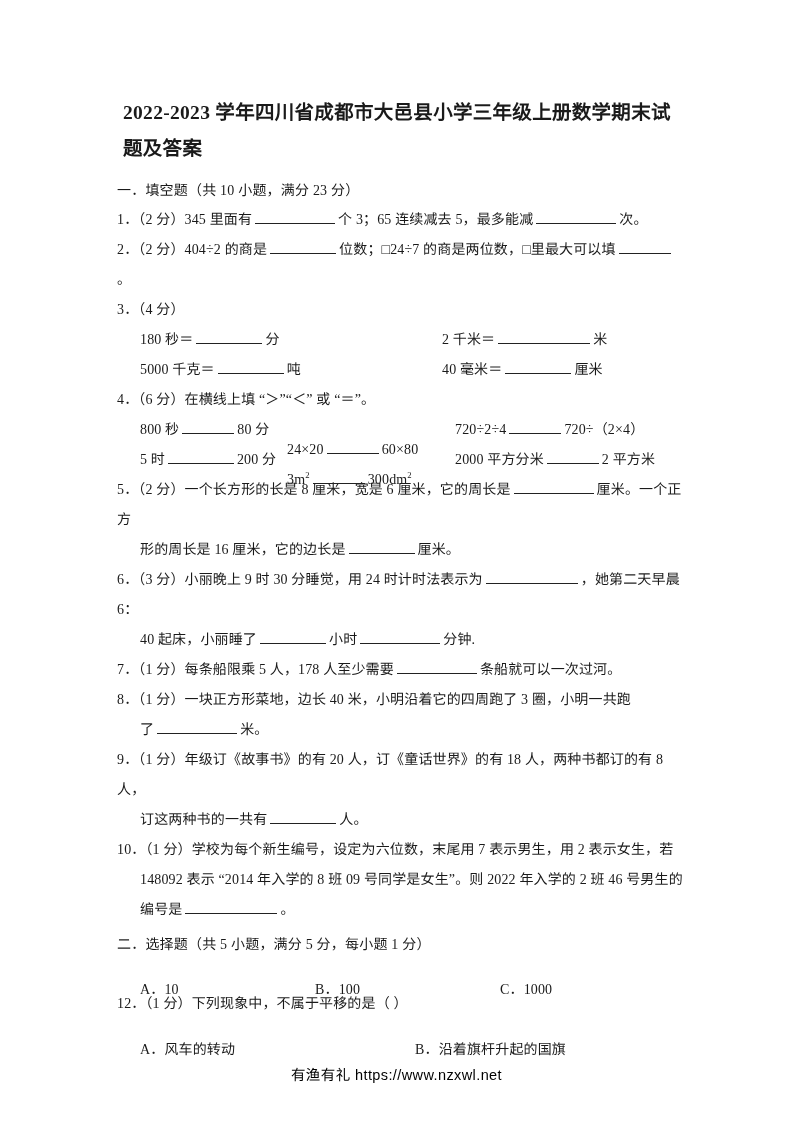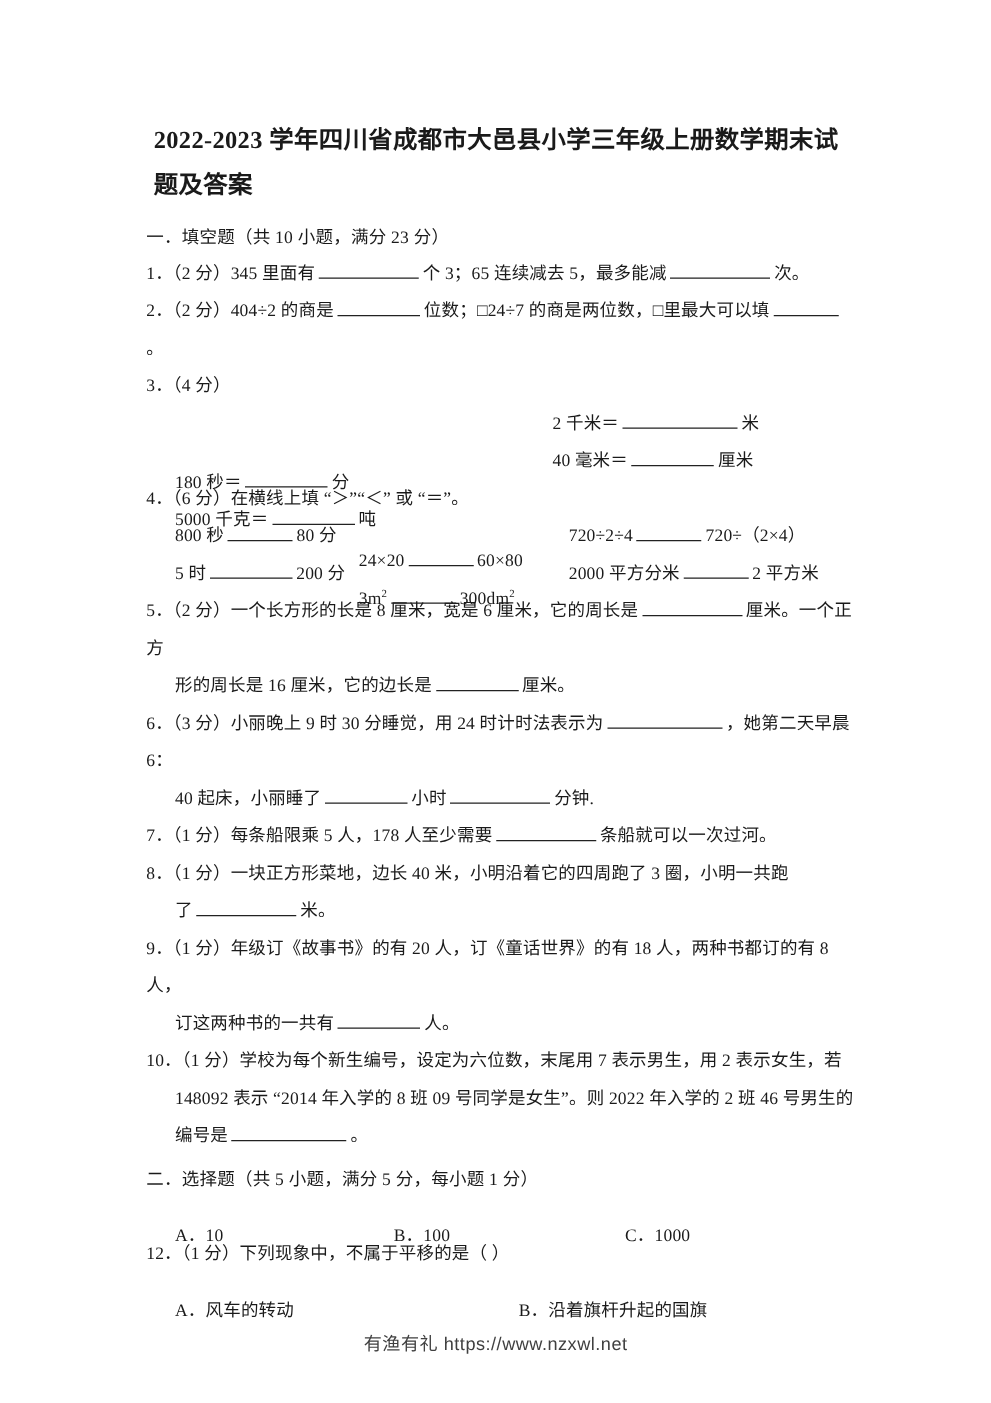--- a/index.html
+++ b/index.html
@@ -85,21 +85,21 @@
     position: relative;
     display: block;
     height: 30px;
   }
   .col {
     position: absolute;
     top: 0;
     white-space: nowrap;
   }
 
-  .c3-a { left: 23px; margin-top: 47px; }
+  .c3-a { left: 23px; }
   .c3-b { left: 285px; margin-left: 40px; }
 
   .c4-a { left: 23px; }
   .c4-b { left: 170px; margin-top: 20px; }
   .c4-c { left: 338px; }
 
   .opt-row {
     position: relative;
     display: block;
     height: 30px;
@@ -122,21 +122,21 @@
 
   
   .footer {
     position: absolute;
     left: 0;
     top: 1063px;
     width: 793px;
     text-align: center;
     font-family: "Liberation Sans", "DejaVu Sans", sans-serif;
     font-size: 14.5px;
-    color: #404040;
+    color: #000000;
     letter-spacing: 0.4px;
   }
 </style>
 </head>
 <body>
 
 <div class="page">
   <div class="content">
 
     <h1 class="doc-title">2022-2023 学年四川省成都市大邑县小学三年级上册数学期末试题及答案</h1>

